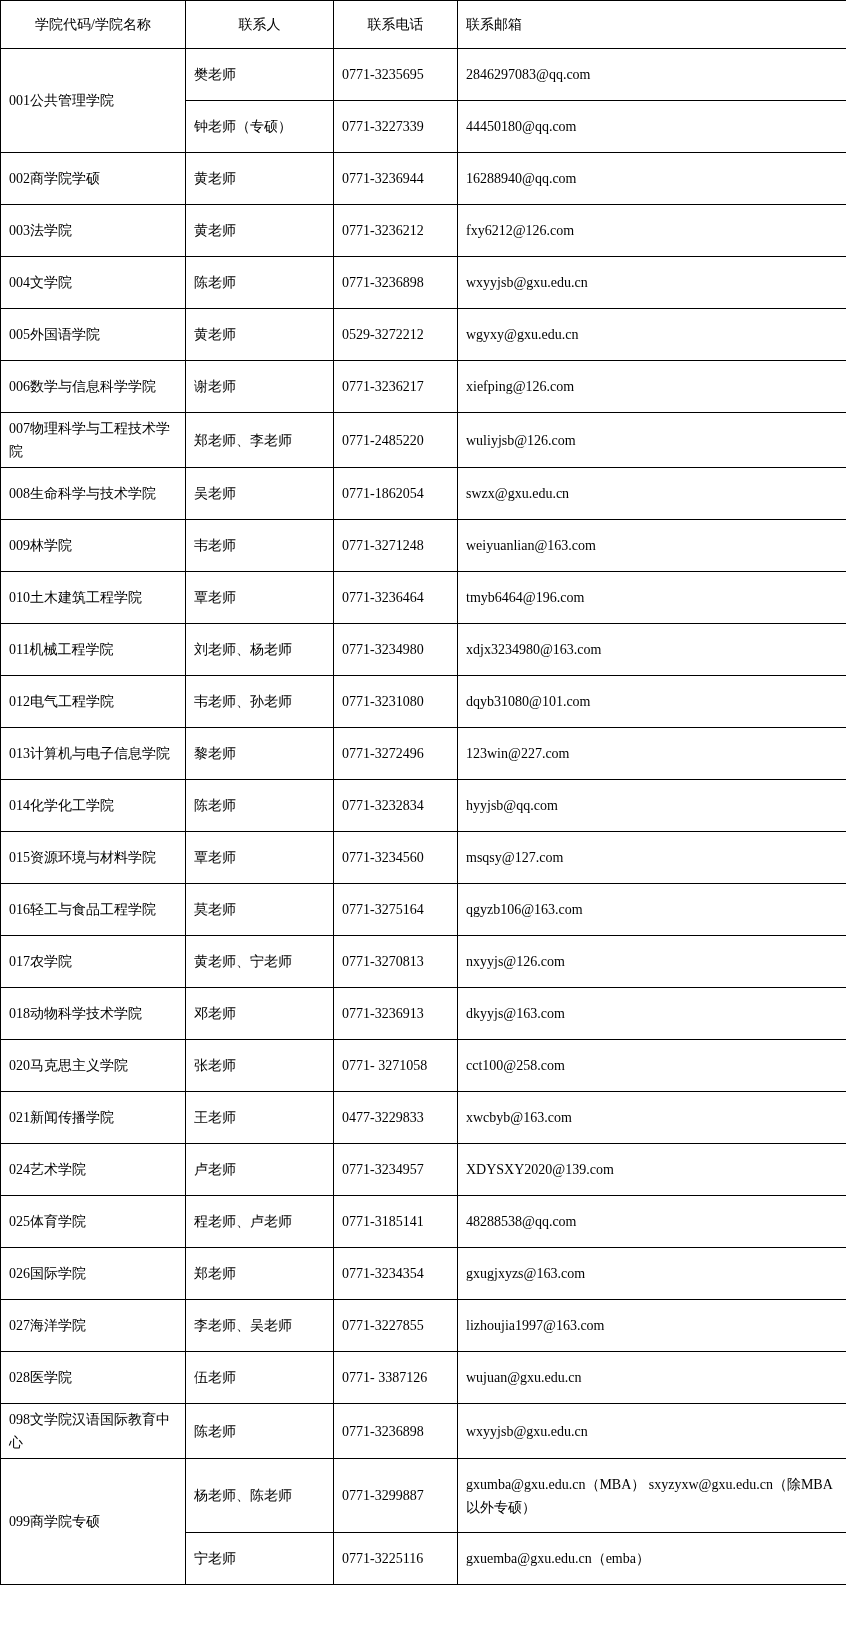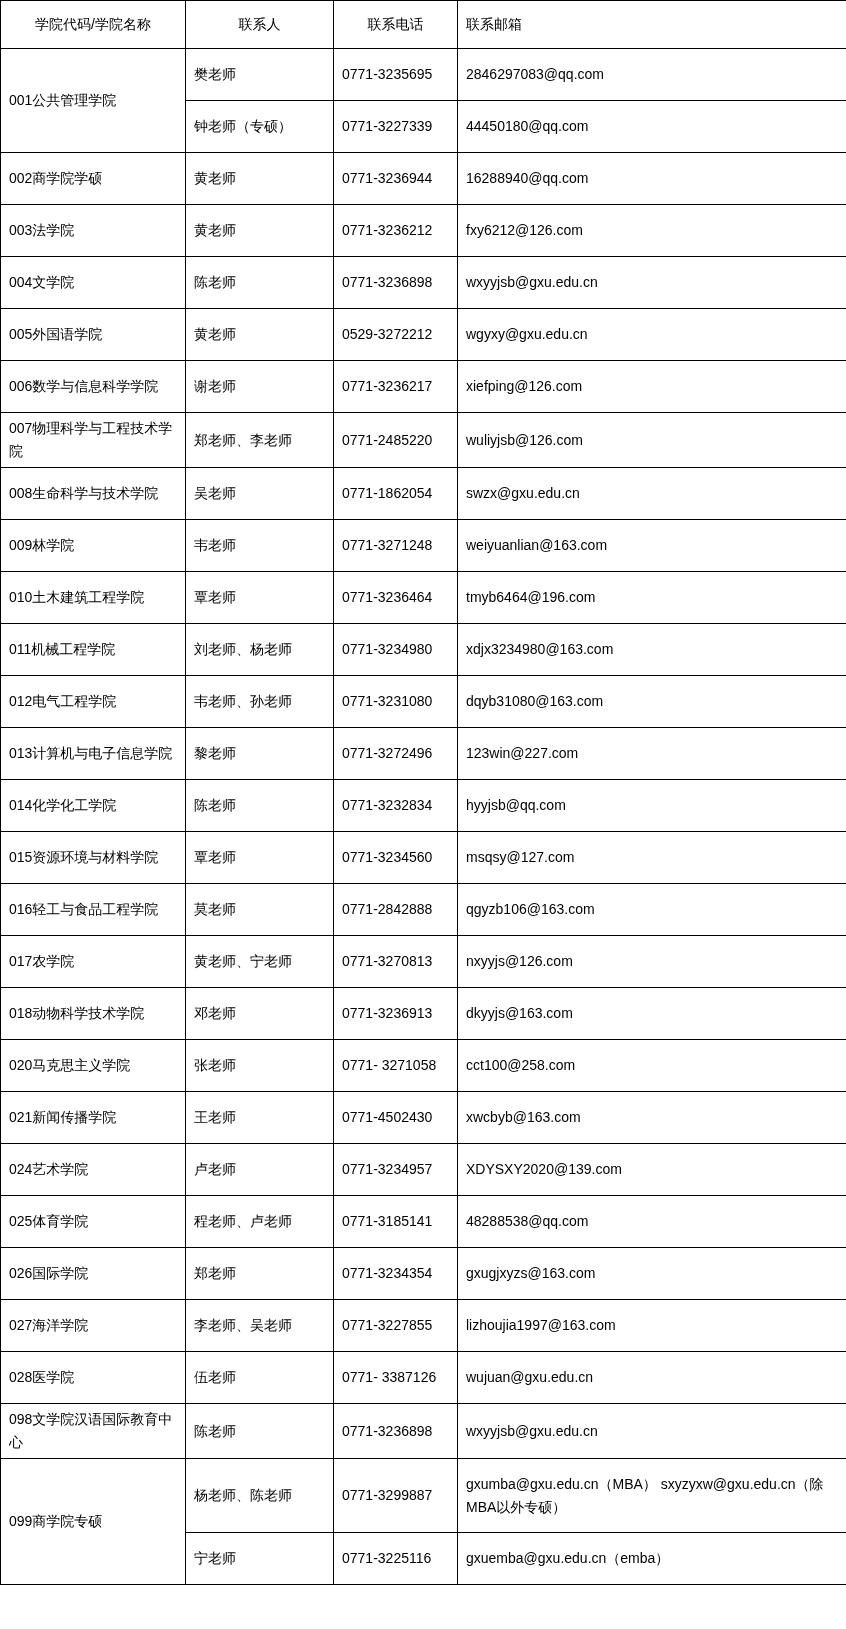--- a/index.html
+++ b/index.html
@@ -1,21 +1,21 @@
 <!DOCTYPE html>
 <html><head>
 <meta charset="utf-8">
 <style>
   html,body{margin:0;padding:0;background:#ffffff;}
   .page{width:846px;}
   table{
     border-collapse:collapse;
     table-layout:fixed;
     width:846px;
-    font-family:Liberation Sans, sans-serif;
+    font-family:Liberation Serif, serif;
     color:#000000;
   }
   col.c1{width:185px;}
   col.c2{width:148px;}
   col.c3{width:124px;}
   col.c4{width:389px;}
   th,td{
     border:1px solid #000000;
     font-weight:normal;
     font-size:14px;
@@ -119,21 +119,21 @@
         <tr>
           <td rowspan="1">011机械工程学院</td>
           <td>刘老师、杨老师</td>
           <td>0771-3234980</td>
           <td>xdjx3234980@163.com</td>
         </tr>
         <tr>
           <td rowspan="1">012电气工程学院</td>
           <td>韦老师、孙老师</td>
           <td>0771-3231080</td>
-          <td>dqyb31080@163.com</td>
+          <td>dqyb31080@101.com</td>
         </tr>
         <tr>
           <td rowspan="1">013计算机与电子信息学院</td>
           <td>黎老师</td>
           <td>0771-3272496</td>
           <td>123win@227.com</td>
         </tr>
         <tr>
           <td rowspan="1">014化学化工学院</td>
           <td>陈老师</td>
@@ -142,21 +142,21 @@
         </tr>
         <tr>
           <td rowspan="1">015资源环境与材料学院</td>
           <td>覃老师</td>
           <td>0771-3234560</td>
           <td>msqsy@127.com</td>
         </tr>
         <tr>
           <td rowspan="1">016轻工与食品工程学院</td>
           <td>莫老师</td>
-          <td>0771-2842888</td>
+          <td>0771-3275164</td>
           <td>qgyzb106@163.com</td>
         </tr>
         <tr>
           <td rowspan="1">017农学院</td>
           <td>黄老师、宁老师</td>
           <td>0771-3270813</td>
           <td>nxyyjs@126.com</td>
         </tr>
         <tr>
           <td rowspan="1">018动物科学技术学院</td>
@@ -166,21 +166,21 @@
         </tr>
         <tr>
           <td rowspan="1">020马克思主义学院</td>
           <td>张老师</td>
           <td>0771- 3271058</td>
           <td>cct100@258.com</td>
         </tr>
         <tr>
           <td rowspan="1">021新闻传播学院</td>
           <td>王老师</td>
-          <td>0771-4502430</td>
+          <td>0477-3229833</td>
           <td>xwcbyb@163.com</td>
         </tr>
         <tr>
           <td rowspan="1">024艺术学院</td>
           <td>卢老师</td>
           <td>0771-3234957</td>
           <td>XDYSXY2020@139.com</td>
         </tr>
         <tr>
           <td rowspan="1">025体育学院</td>

